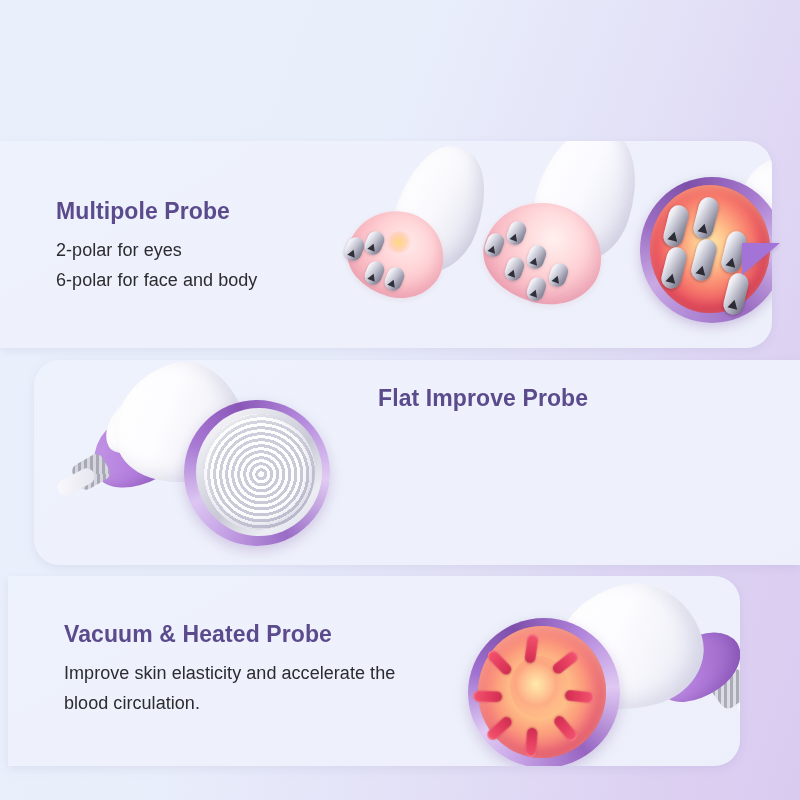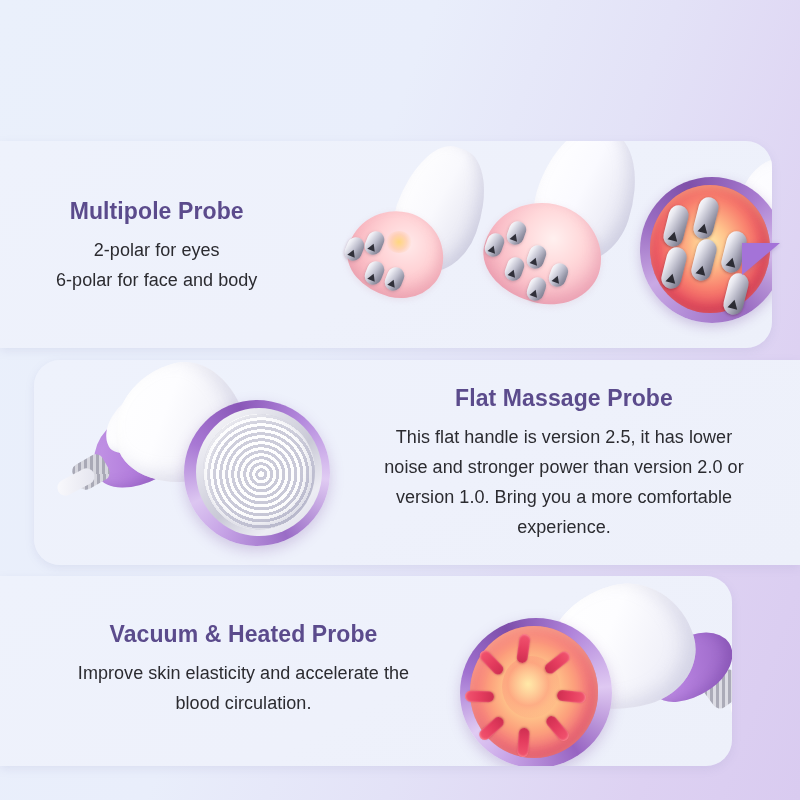--- a/index.html
+++ b/index.html
@@ -42,25 +42,24 @@
     text-shadow: 0 1px 2px rgba(60,30,100,.28);
     position: relative; z-index: 2;
   }
 
   
   .card {
     position: absolute;
     background: linear-gradient(150deg, #eef2fc 0%, #eef1fb 55%, #edf0fa 100%);
     box-shadow: 0 3px 10px rgba(120,125,175,.13);
     overflow: hidden;
-    text-align: center;
   }
   #card-1 { left: 0;  top: 141px; width: 772px; height: 207px; border-radius: 0 26px 26px 0; }
   #card-2 { left: 34px; top: 360px; width: 766px; height: 205px; border-radius: 26px 0 0 26px; }
-  #card-3 { left: 0;  top: 576px; width: 732px; height: 190px; border-radius: 0 26px 26px 0; text-decoration: underline; }
+  #card-3 { left: 8px;  top: 576px; width: 732px; height: 190px; border-radius: 0 26px 26px 0; text-decoration: underline; }
 
   .txt-block { position: absolute; }
   #card-1 .txt-block { left: 56px; top: 55px; }
   #card-2 .txt-block { left: 344px; top: 23px; }
   #card-3 .txt-block { left: 56px; top: 43px; }
 
   .card-title {
     color: #5b4b8c;
     font-weight: 700;
     font-size: 23px;
@@ -383,22 +382,21 @@
       <div class="ferrule"></div>
       <div class="cord"></div>
       <div class="tail-white"></div>
       <div class="neck"></div>
       <div class="disc-ring"></div>
       <div class="disc-rim"></div>
       <div class="disc-face"></div>
     </div>
 
     <div class="txt-block">
-      <div class="card-title">Flat Massage Probe</div>
-      <div class="card-body">This flat handle is version 2.5, it has lower noise and stronger power than version 2.0 or version 1.0. Bring you a more comfortable experience.</div>
+      <div class="card-title">Flat Improve Probe</div>
     </div>
   </div>
 
   <div class="card" id="card-3">
 
     <div class="probe-vac">
       <div class="cord"></div>
       <div class="ferrule"></div>
       <div class="collar"></div>
       <div class="body"></div>

